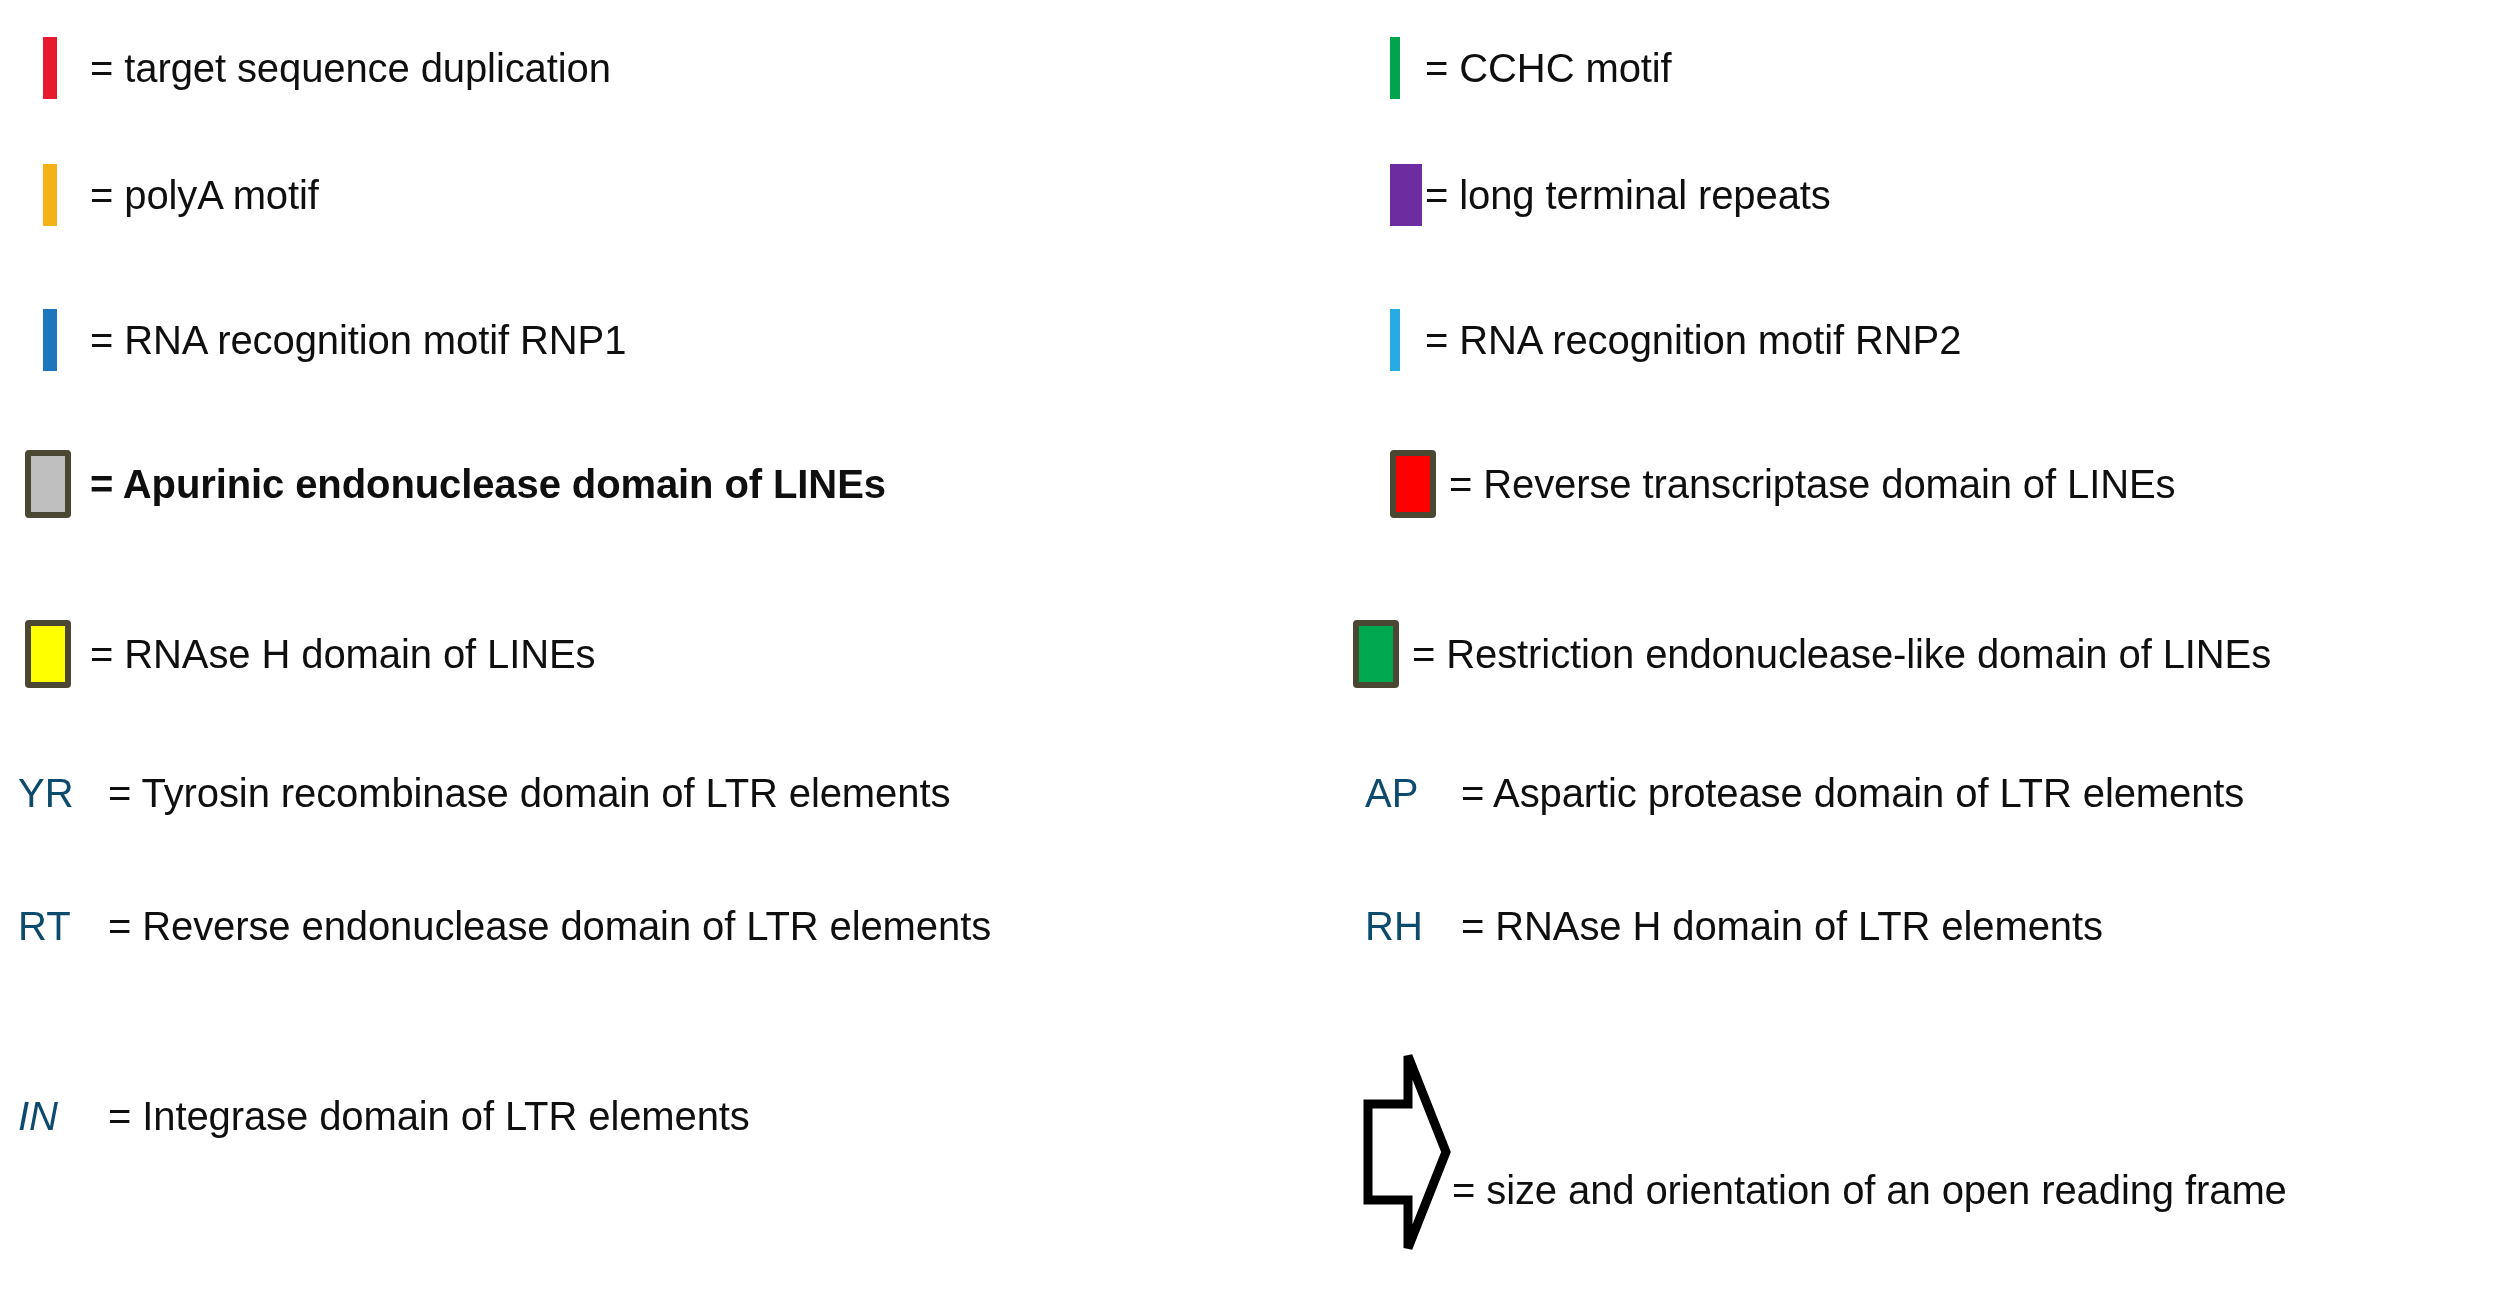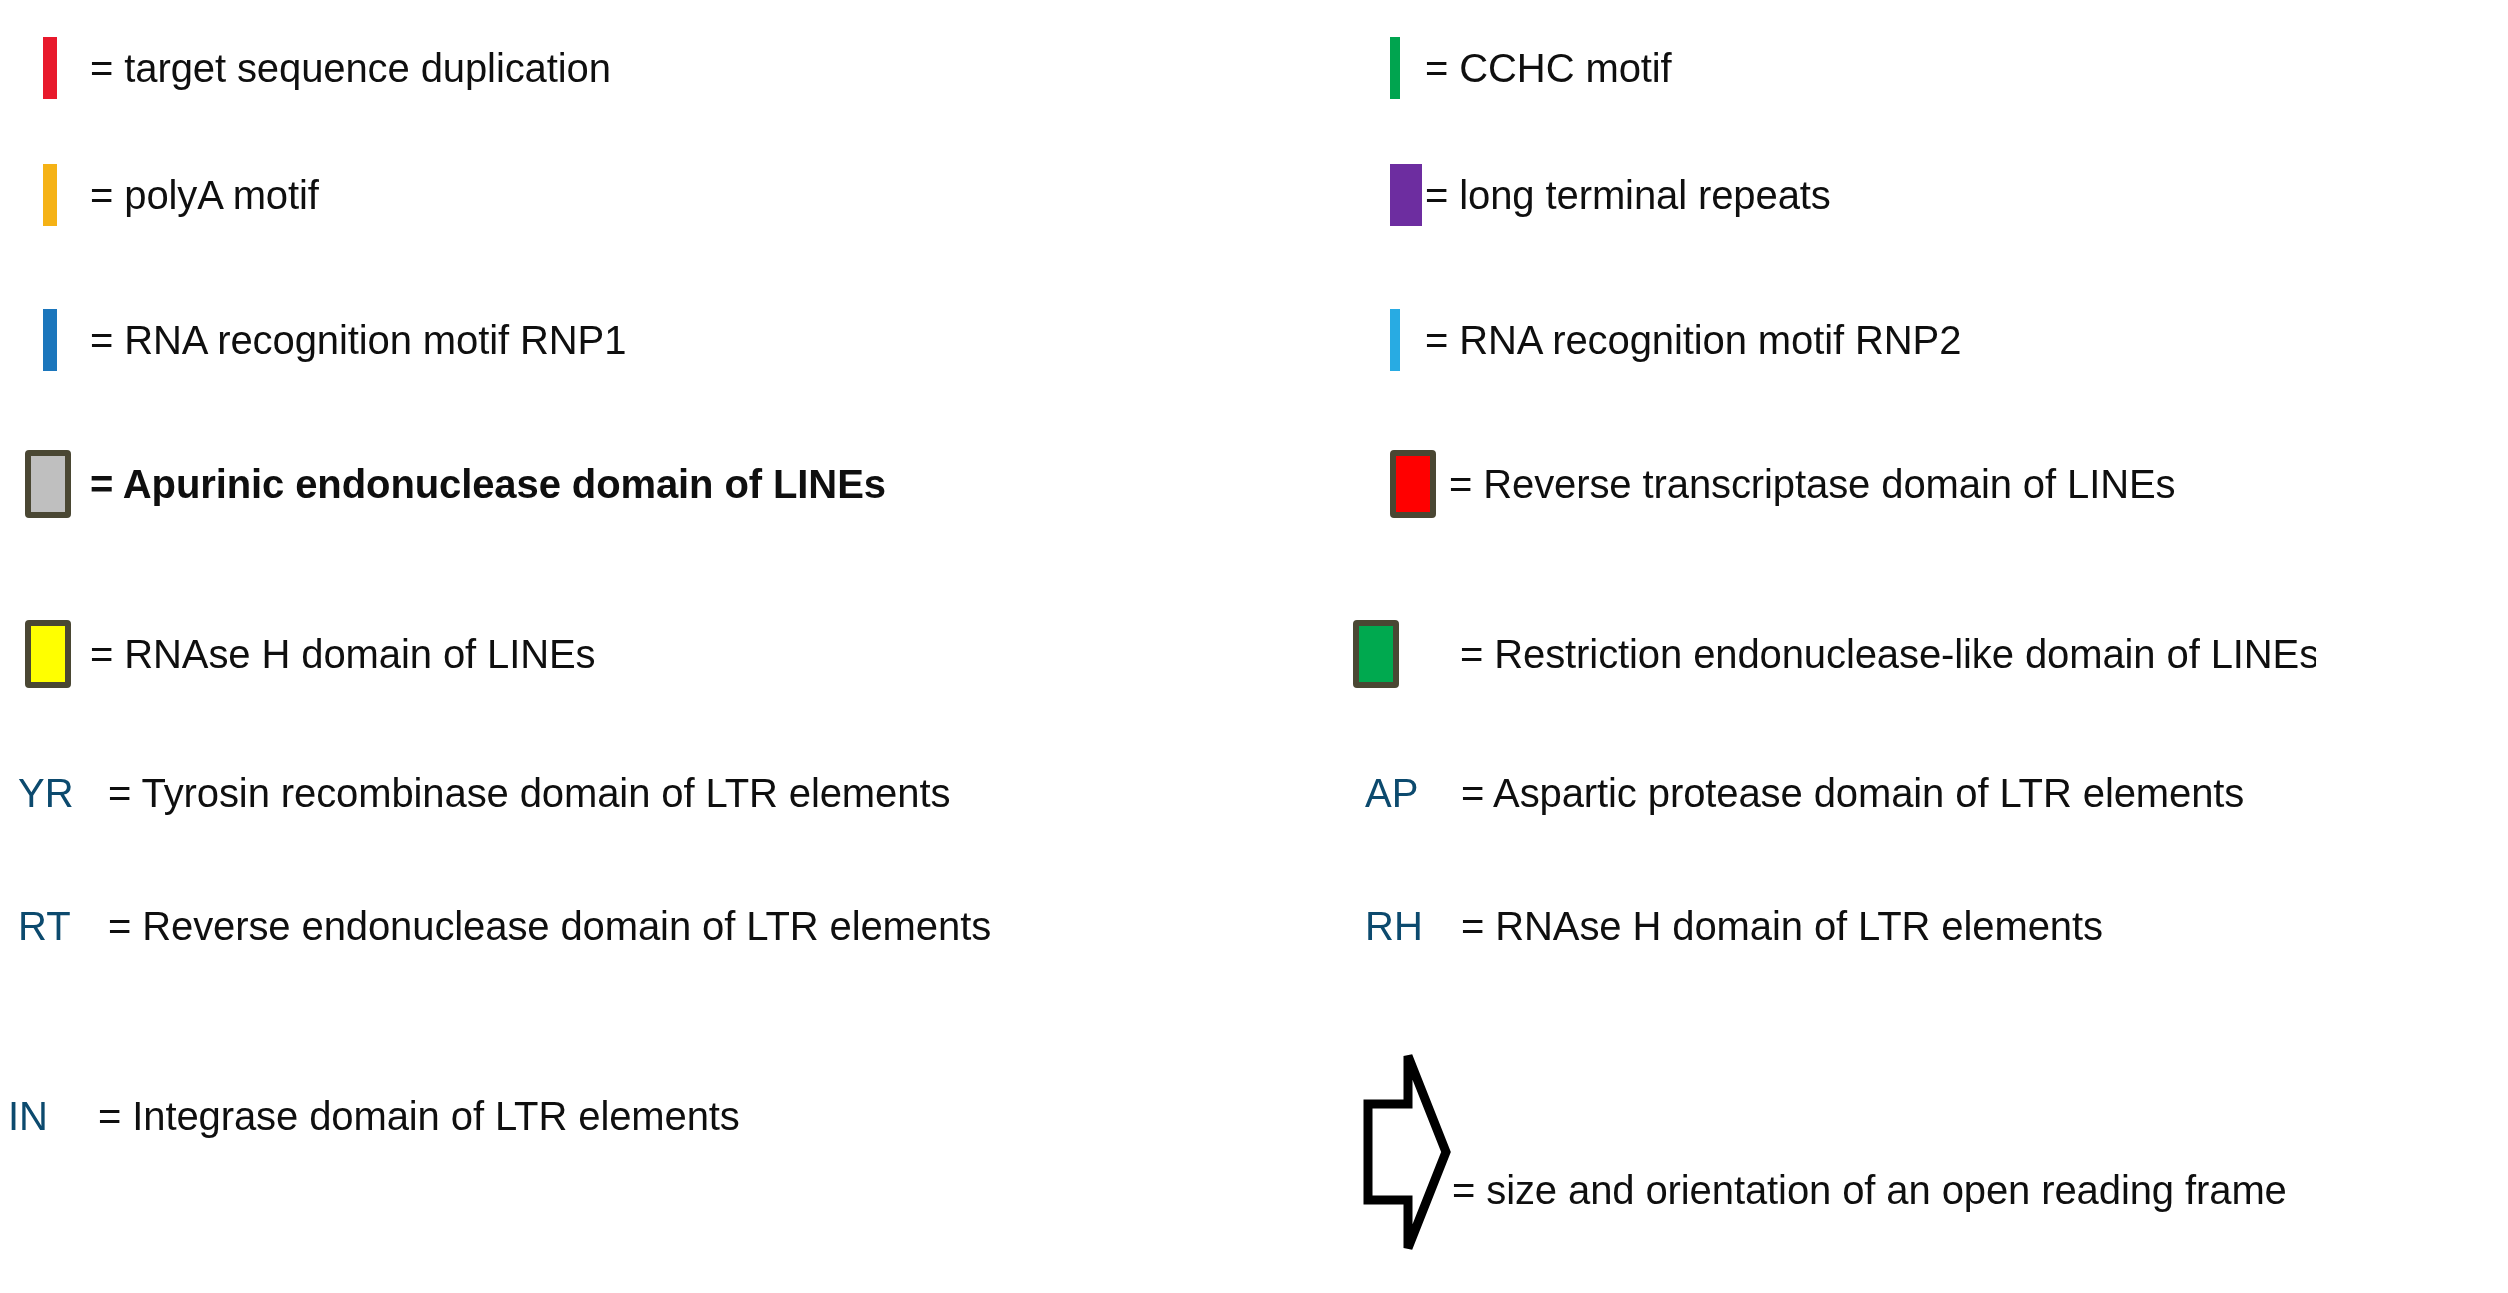--- a/index.html
+++ b/index.html
@@ -71,21 +71,21 @@
   
   .abbr-cell {
     flex: 0 0 90px;
     width: 90px;
     font-size: 40px;
     line-height: 1.0;
     white-space: nowrap;
     color: #0c4a6e;
   }
   .abbr-cell.pad-left-sm  { padding-left: 18px; }
-  .abbr-cell.pad-left-md  { padding-left: 8px; }
+  .abbr-cell.pad-left-md  { padding-left: 18px; font-style: italic; }
 
   
   .orf-arrow-cell {
     position: relative;
     flex: 0 0 90px;
     width: 90px;
     height: 100px;
   }
   .orf-arrow-svg {
     position: absolute;
@@ -172,21 +172,21 @@
     <span class="legend-text">= RNA recognition motif RNP2</span>
   </div>
 
   <div class="legend-row" style="left:1365px; top:434px;justify-content:space-between;">
     <div class="swatch-cell" style="width:84px; flex:0 0 84px;">
       <span class="boxed box-red"></span>
     </div>
     <span class="legend-text">= Reverse transcriptase domain of LINEs</span>
   </div>
 
-  <div class="legend-row" style="left:1328px; top:604px;gap:48px;">
+  <div class="legend-row" style="left:1328px; top:604px;">
     <div class="swatch-cell" style="width:84px; flex:0 0 84px;">
       <span class="boxed box-green"></span>
     </div>
     <span class="legend-text">= Restriction endonuclease-like domain of LINEs</span>
   </div>
 
   <div class="legend-row" style="left:1365px; top:773px;">
     <div class="abbr-cell" style="width:96px; flex:0 0 96px;">AP</div>
     <span class="legend-text">= Aspartic protease domain of LTR elements</span>
   </div>

